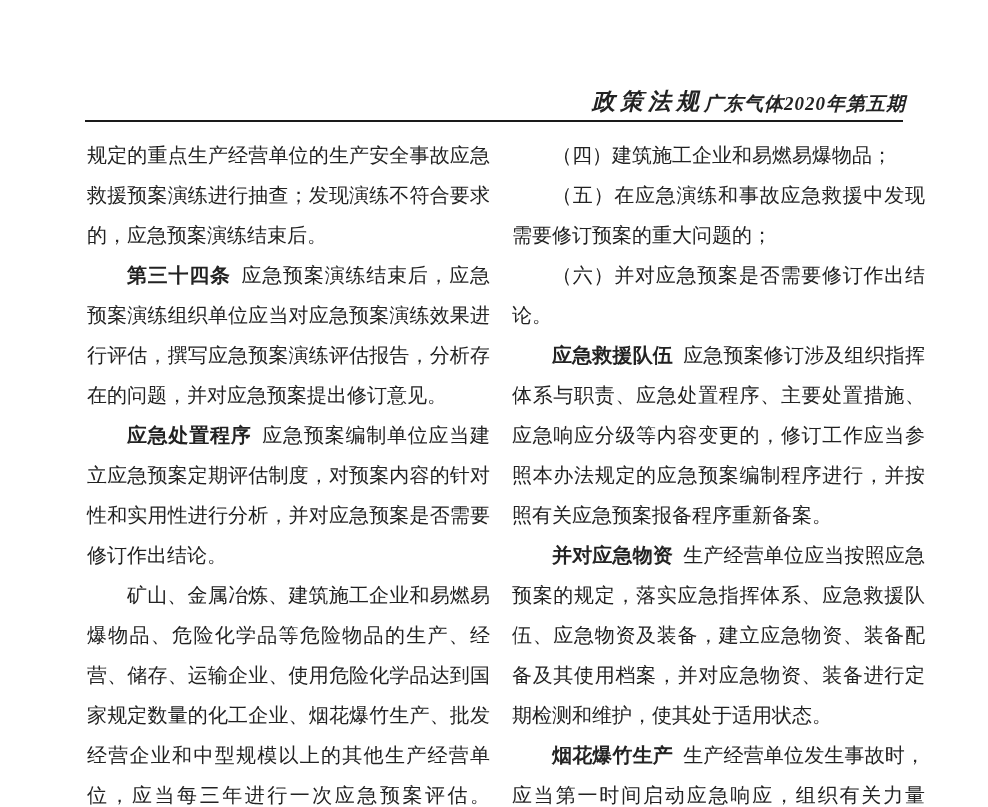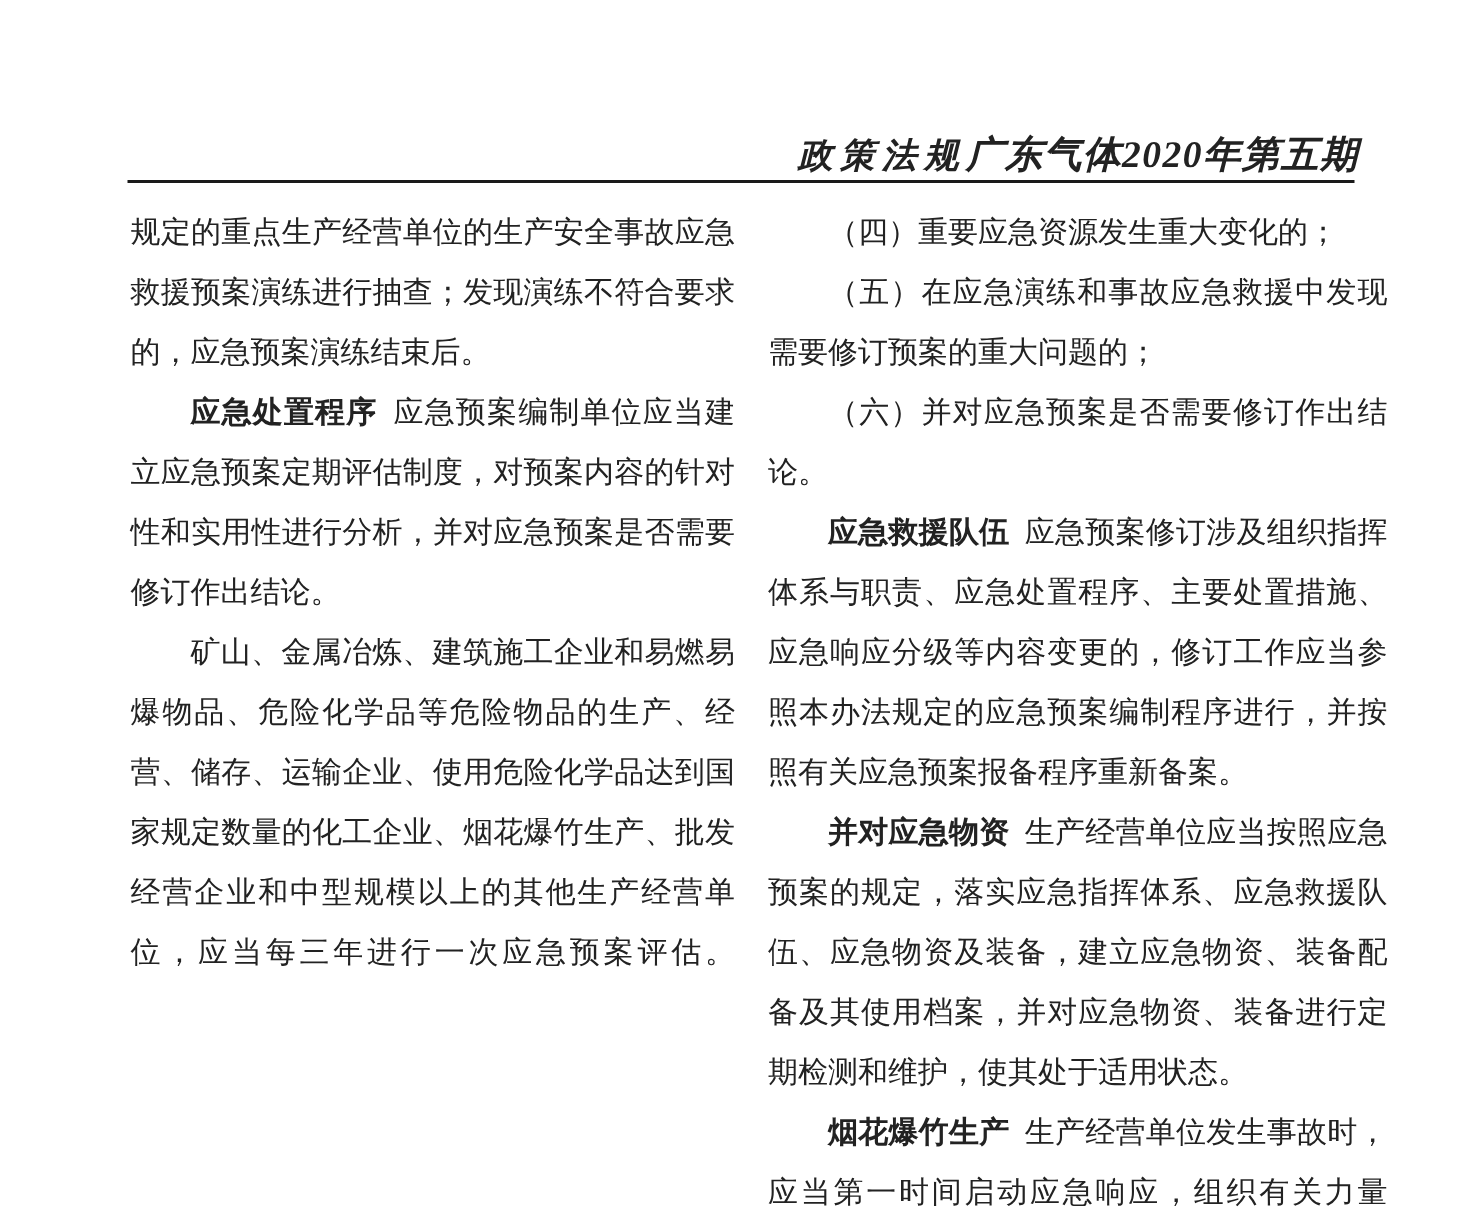--- a/index.html
+++ b/index.html
@@ -17,21 +17,21 @@
     position: absolute;
     left: 86px; top: 86px;
     width: 820px;
     display: flex;
     justify-content: flex-end;
     align-items: flex-end;
     font-style: italic;
     font-weight: bold;
   }
   .header-left  { font-size: 23px; letter-spacing: 5px; }
-  .header-right { font-size: 25px; letter-spacing: 1px; }
+  .header-right { font-size: 19px; letter-spacing: 1px; }
   .header-rule {
     position: absolute;
     left: 85px; top: 120px;
     width: 818px; height: 2px;
     background: var(--rule-color, #1a1a1a);
   }
   .content {
     position: absolute;
     left: 87px; top: 135px;
     display: flex;
@@ -55,24 +55,25 @@
 <div class="page-header">
   <div class="header-left">政策法规</div>
   <div class="header-right">广东气体2020年第五期</div>
 </div>
 
 <div class="header-rule"></div>
 
 <main class="content">
   <section class="column left">
       <p class="para">规定的重点生产经营单位的生产安全事故应急救援预案演练进行抽查；发现演练不符合要求的，应急预案演练结束后。</p>
+      <p class="para indent"><b class="lead">第三十四条</b> 应急预案演练结束后，应急预案演练组织单位应当对应急预案演练效果进行评估，撰写应急预案演练评估报告，分析存在的问题，并对应急预案提出修订意见。</p>
       <p class="para indent"><b class="lead">应急处置程序</b> 应急预案编制单位应当建立应急预案定期评估制度，对预案内容的针对性和实用性进行分析，并对应急预案是否需要修订作出结论。</p>
       <p class="para indent cont">矿山、金属冶炼、建筑施工企业和易燃易爆物品、危险化学品等危险物品的生产、经营、储存、运输企业、使用危险化学品达到国家规定数量的化工企业、烟花爆竹生产、批发经营企业和中型规模以上的其他生产经营单位，应当每三年进行一次应急预案评估。</p>
     </section>
   <section class="column right">
-      <p class="para indent">（四）重要应急资源发生重大变化的；</p>
+      <p class="para indent">（四）建筑施工企业和易燃易爆物品；</p>
       <p class="para indent">（五）在应急演练和事故应急救援中发现需要修订预案的重大问题的；</p>
       <p class="para indent">（六）并对应急预案是否需要修订作出结论。</p>
       <p class="para indent"><b class="lead">应急救援队伍</b> 应急预案修订涉及组织指挥体系与职责、应急处置程序、主要处置措施、应急响应分级等内容变更的，修订工作应当参照本办法规定的应急预案编制程序进行，并按照有关应急预案报备程序重新备案。</p>
       <p class="para indent"><b class="lead">并对应急物资</b> 生产经营单位应当按照应急预案的规定，落实应急指挥体系、应急救援队伍、应急物资及装备，建立应急物资、装备配备及其使用档案，并对应急物资、装备进行定期检测和维护，使其处于适用状态。</p>
       <p class="para indent cont"><b class="lead">烟花爆竹生产</b> 生产经营单位发生事故时，应当第一时间启动应急响应，组织有关力量</p>
     </section>
 </main>
 
 </body></html>

